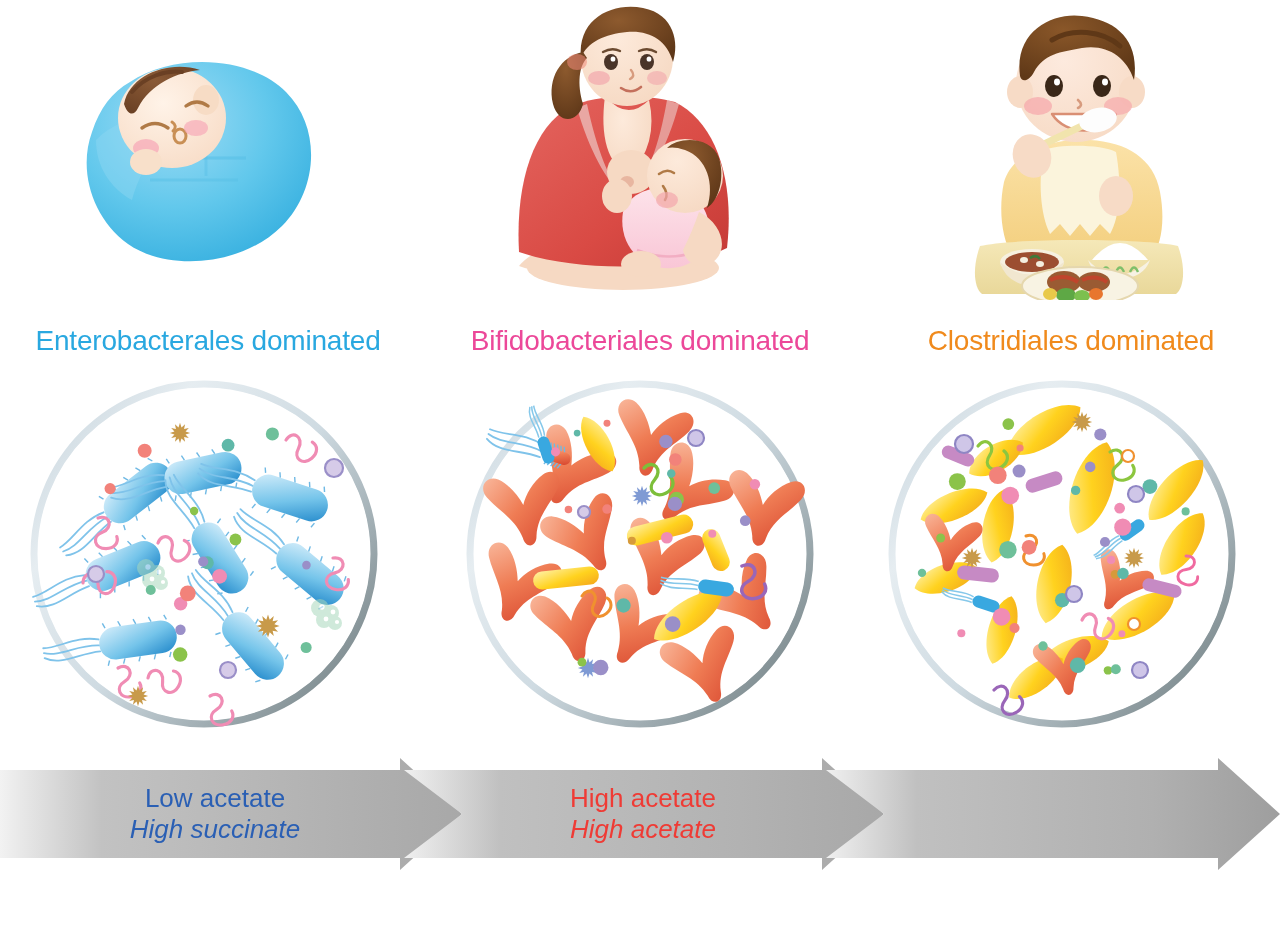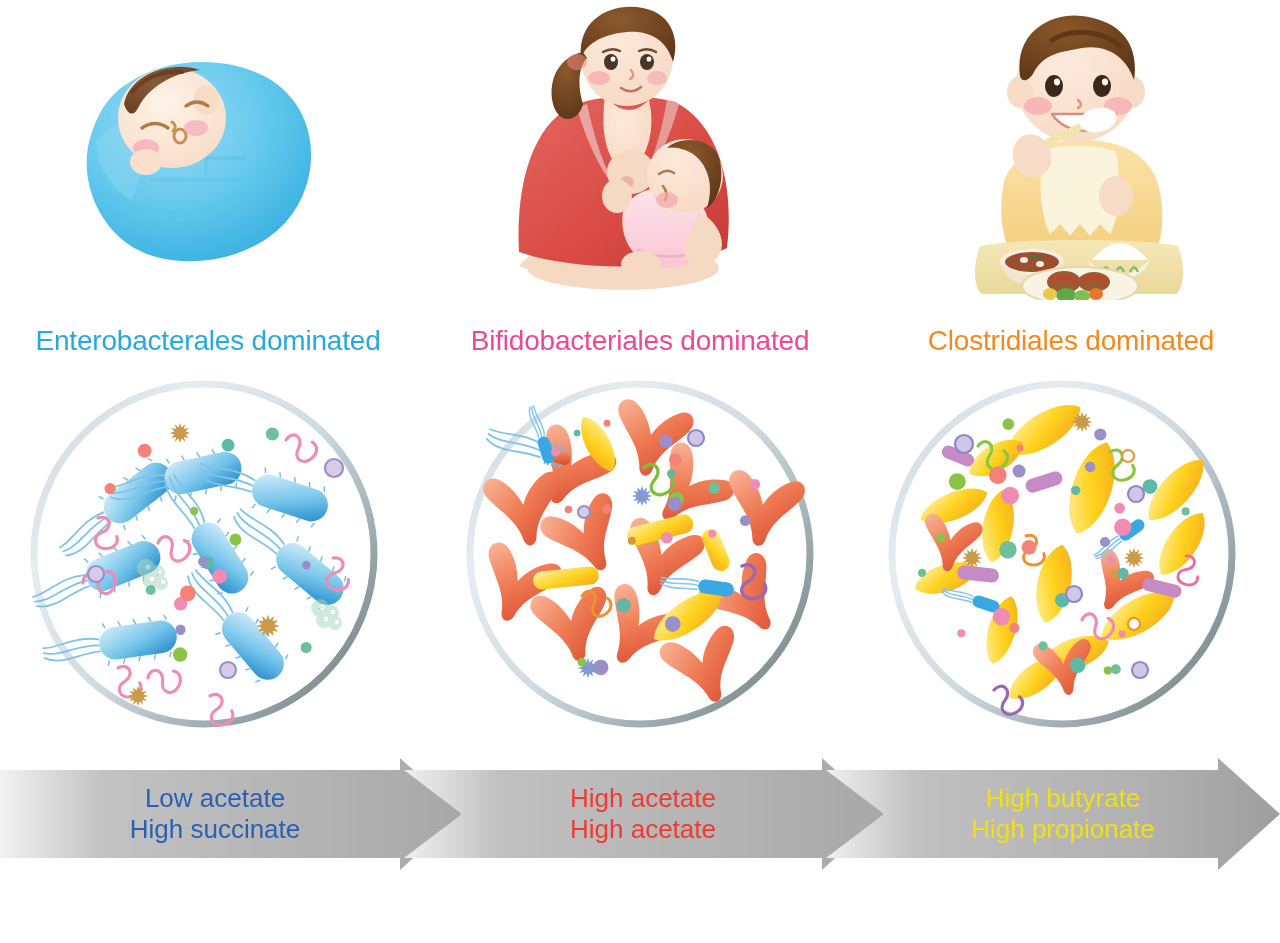--- a/index.html
+++ b/index.html
@@ -37,21 +37,21 @@
   
   #arrow-band{position:absolute;left:0;top:752px;width:1280px;height:130px;}
   #arrow-band svg{display:block;}
   .band-label{
     position:absolute;text-align:center;width:430px;
     font-size:26px;line-height:31px;white-space:nowrap;
   }
   #band-label-0{left:0px;  top:783px;color:#2a5fb4;}
   #band-label-1{left:428px;top:783px;color:#ef3b35;}
   #band-label-2{left:848px;top:783px;color:#efe017;}
-  .band-label .l2{display:block;}
+  .band-label .l2{display:block;font-style:italic;}
 </style>
 </head>
 <body>
 
 <div class="stage">
 
   <div class="illus" id="illus-0">
     <svg width="426" height="300" viewBox="0 0 426 300">
       <defs>
         <radialGradient id="swaddleG" cx="38%" cy="30%" r="78%">
@@ -817,18 +817,14 @@
   </div>
 
   <div class="band-label" id="band-label-0">
     <span>Low acetate</span>
     <span class="l2">High succinate</span>
   </div>
   <div class="band-label" id="band-label-1">
     <span>High acetate</span>
     <span class="l2">High acetate</span>
   </div>
-  <div class="band-label" id="band-label-2">
-    <span>High butyrate</span>
-    <span class="l2">High propionate</span>
-  </div>
 
 </div>
 
 </body></html>

